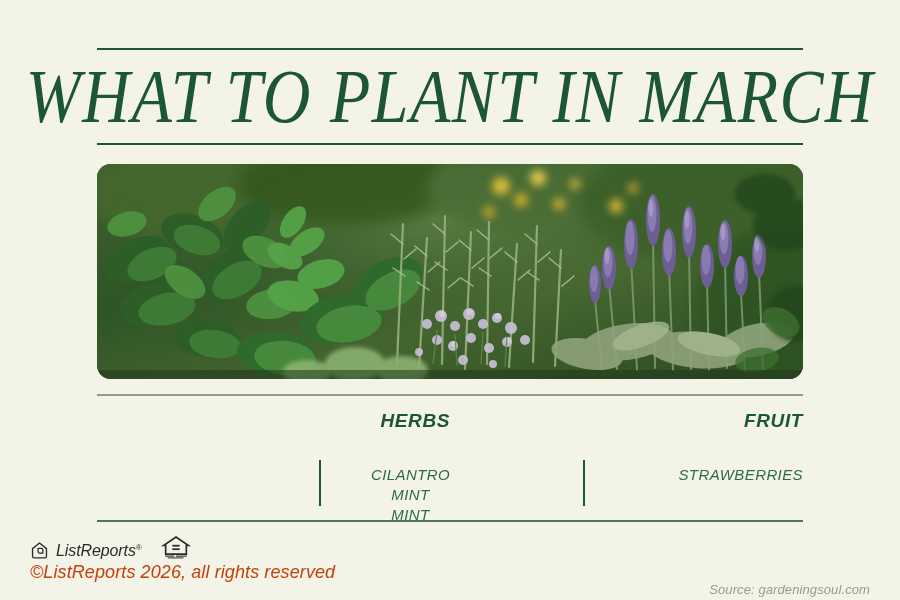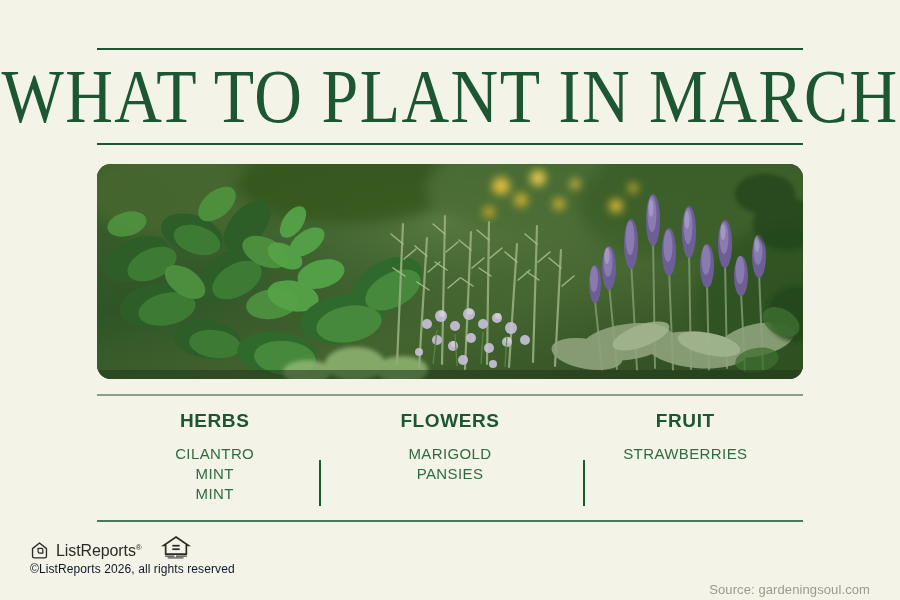--- a/index.html
+++ b/index.html
@@ -13,20 +13,21 @@
     background: #f4f4e8;
     font-family: "Liberation Sans", sans-serif;
     -webkit-font-smoothing: antialiased;
   }
   .poster {
     position: relative;
     width: 900px;
     height: 600px;
     background: #f3f3e7;
     box-sizing: border-box;
+    font-style: italic;
   }
 
   
   .title-rule {
     position: absolute;
     left: 97px;
     width: 706px;
     height: 2px;
     background: #1d5632;
   }
@@ -81,33 +82,33 @@
     left: 97px;
     top: 404px;
     width: 706px;
     height: 108px;
     display: flex;
   }
   .col {
     flex: 1 1 0;
     display: flex;
     flex-direction: column;
-    align-items: center;
+    align-items: flex-end;
     position: relative;
   }
   .col-head {
     color: #1d5632;
     font-size: 19px;
     font-weight: bold;
     letter-spacing: 0.6px;
     margin-top: 6px;
     font-family: "Liberation Sans", sans-serif;
   }
   .col-items {
-    margin-top: 12px;
+    margin-top: 33px;
     text-align: center;
     color: #2f6b42;
     font-size: 15px;
     line-height: 20px;
     letter-spacing: 0.4px;
   }
   .col-items div { white-space: nowrap; }
 
   .vdiv {
     position: absolute;
@@ -149,22 +150,22 @@
     font-size: 8px;
     vertical-align: super;
     color: #2b2b28;
   }
   .eho { width: 30px; height: 26px; display: block; margin-left: 12px; }
 
   .copyright {
     position: absolute;
     left: 30px;
     top: 562px;
-    color: #0f172a;
-    font-size: 12px;
+    color: #c2410c;
+    font-size: 18px;
     letter-spacing: 0.1px;
   }
   .source {
     position: absolute;
     right: 30px;
     top: 562px;
     color: #9a9a8d;
     font-size: 13px;
     letter-spacing: 0.1px;
     margin-top: 20px;
@@ -421,27 +422,20 @@
   <div class="columns">
     <div class="col">
       <div class="col-head">HERBS</div>
       <div class="col-items">
         <div>CILANTRO</div>
         <div>MINT</div>
         <div>MINT</div>
       </div>
     </div>
     <div class="col">
-      <div class="col-head">FLOWERS</div>
-      <div class="col-items">
-        <div>MARIGOLD</div>
-        <div>PANSIES</div>
-      </div>
-    </div>
-    <div class="col">
       <div class="col-head">FRUIT</div>
       <div class="col-items">
         <div>STRAWBERRIES</div>
       </div>
     </div>
     <div class="vdiv one"></div>
     <div class="vdiv two"></div>
   </div>
 
   <div class="green-rule"></div>

